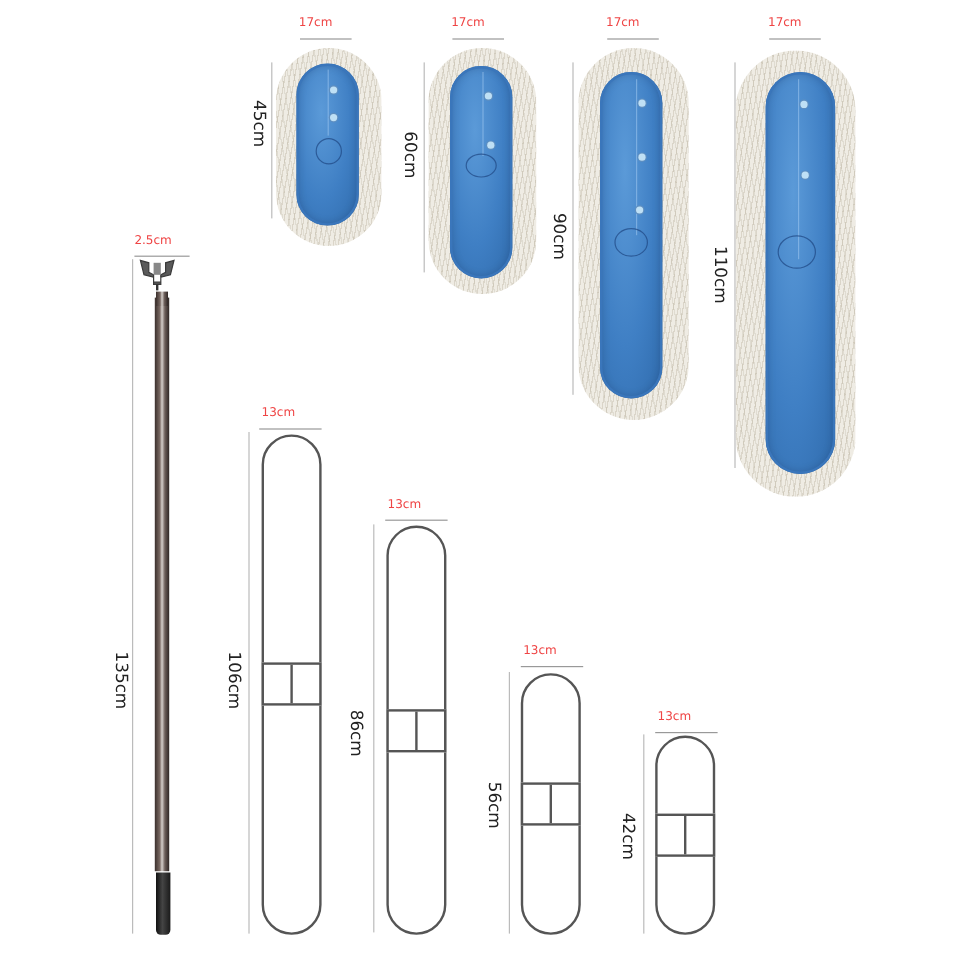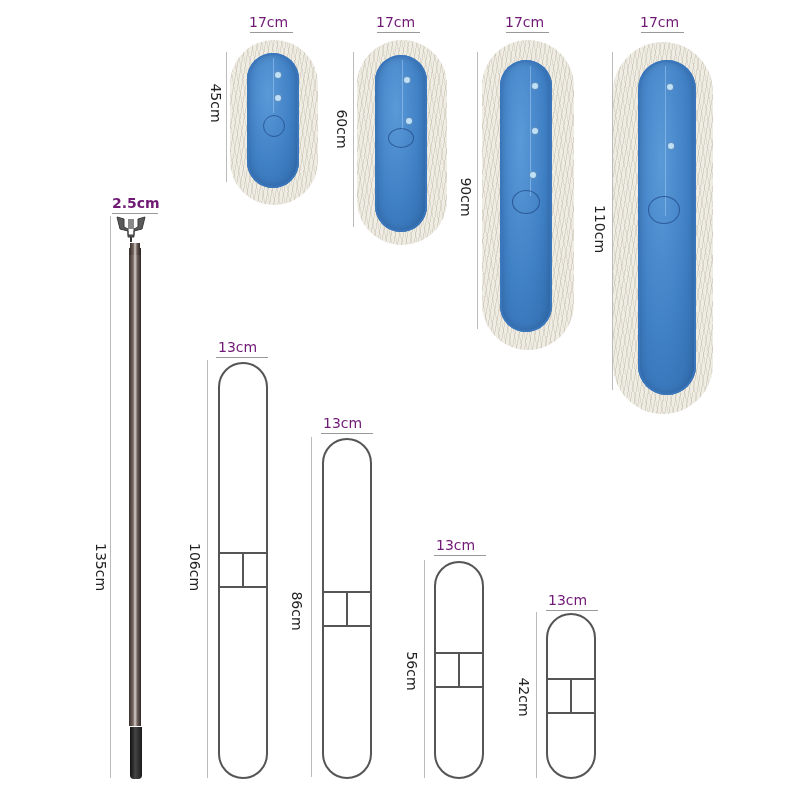--- a/index.html
+++ b/index.html
@@ -1,17 +1,17 @@
 <!DOCTYPE html>
 <html><head>
 <meta charset="utf-8">
 <style>
   html,body{margin:0;padding:0;background:#ffffff;}
   body{width:800px;height:800px;position:relative;overflow:hidden;font-family:"DejaVu Sans",sans-serif;color:#222;}
-  .lbl{position:absolute;font-size:14px;color:#701a75;white-space:nowrap;line-height:1;}
+  .lbl{position:absolute;font-size:10px;color:#ef4444;white-space:nowrap;line-height:1;}
   .vlbl{position:absolute;font-size:14px;color:#222;white-space:nowrap;line-height:1;transform:rotate(90deg);transform-origin:center center;}
   .hline{position:absolute;height:1px;background:#999;}
   .vline{position:absolute;width:1px;background:#bbb;}
   
   .fringe{position:absolute;border-radius:60px;
     background:
       repeating-linear-gradient(100deg, rgba(255,255,255,0) 0 3px, rgba(180,170,150,0.35) 3px 4px),
       repeating-linear-gradient(80deg, rgba(255,255,255,0) 0 4px, rgba(200,195,180,0.4) 4px 5px),
       #efece4;
     filter: blur(0.4px);
@@ -84,21 +84,21 @@
     <span class="vlbl" style="left:576px;top:222px;">110cm</span>
     <div class="fringe" style="left:613px;top:42px;width:100px;height:372px;"></div>
     <div class="pad" style="left:638px;top:60px;width:58px;height:335px;"></div>
     <div class="seam" style="left:665px;top:66px;height:150px;"></div>
     <div class="snap" style="left:667px;top:84px;"></div>
     <div class="snap" style="left:668px;top:143px;"></div>
     <div class="loop" style="left:648px;top:196px;width:30px;height:26px;"></div>
   </div>
 
   <div>
-    <span class="lbl" style="left:112px;top:196px;font-weight:bold;">2.5cm</span>
+    <span class="lbl" style="left:112px;top:196px;">2.5cm</span>
     <div class="hline" style="left:112px;top:213px;width:46px;"></div>
     <div class="vline" style="left:110px;top:216px;height:562px;"></div>
     <span class="vlbl" style="left:77px;top:560px;">135cm</span>
     <div class="head" style="left:114px;top:215px;">
       <svg width="34" height="28" viewBox="0 0 34 28">
         <path d="M3 2 L10 4 L10 12 L14 14 L14 20 L20 20 L20 14 L24 12 L24 4 L31 2 L28 14 L20 16 L20 22 L14 22 L14 16 L6 14 Z" fill="#5a5a5a" stroke="#3a3a3a" stroke-width="1"></path>
         <rect x="14" y="4" width="6" height="10" fill="#888"></rect>
         <rect x="16" y="22" width="2" height="5" fill="#333"></rect>
       </svg>
     </div>

